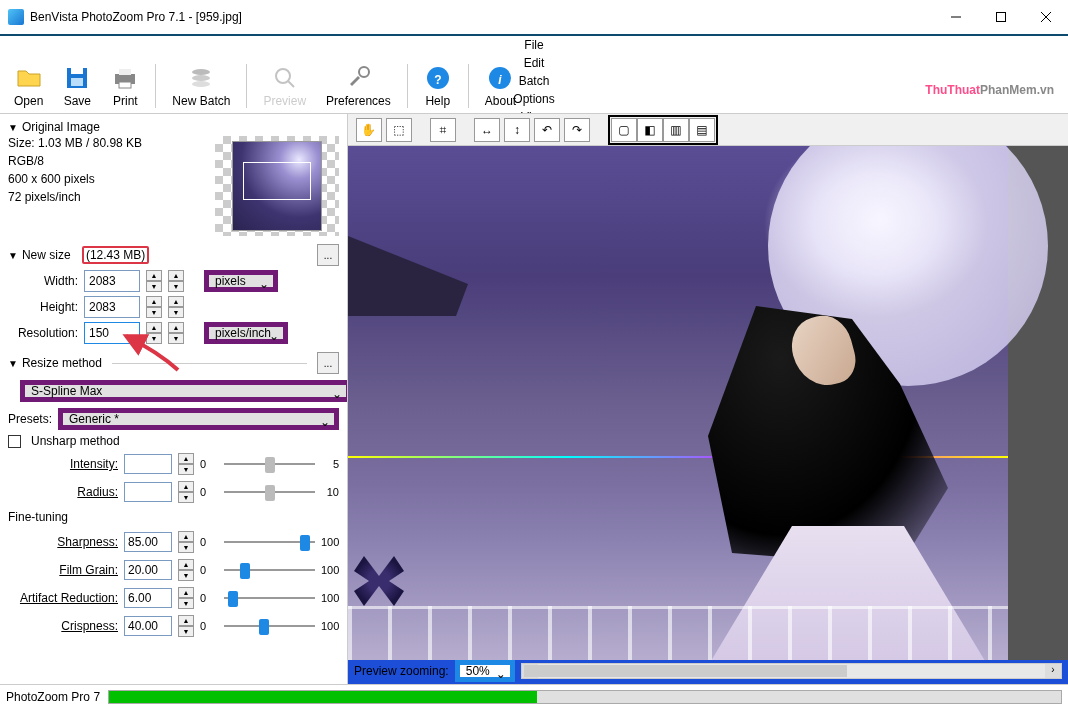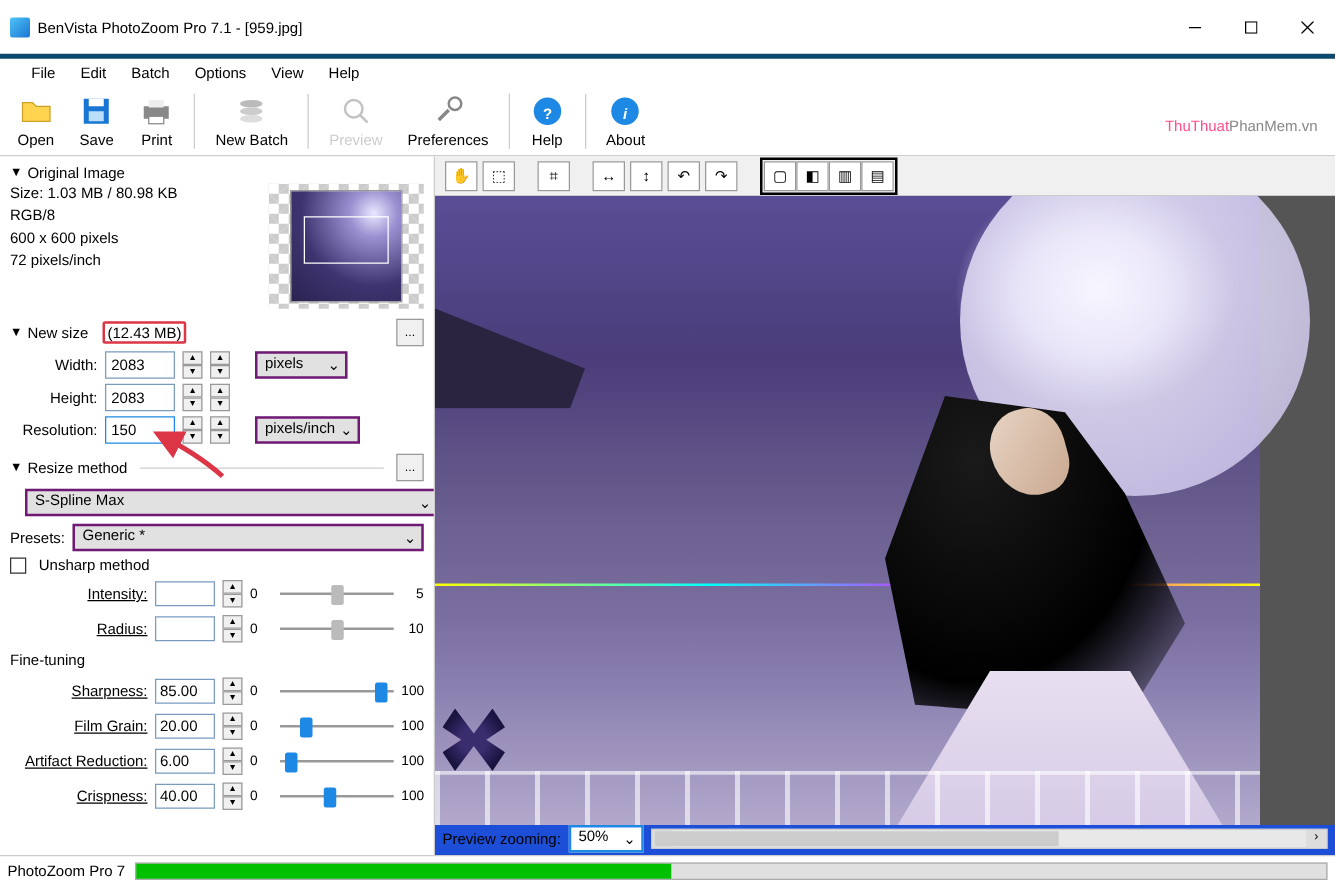--- a/index.html
+++ b/index.html
@@ -1,40 +1,40 @@
 <!DOCTYPE html>
 <html><head>
 <meta charset="utf-8">
 <style>
 * { box-sizing: border-box; margin: 0; padding: 0; font-family: "Segoe UI", Tahoma, sans-serif; font-size: 12px; }
 body { background: #fff; width: 1068px; height: 708px; overflow: hidden; display: flex; flex-direction: column; }
-.titlebar { height: 47px; background: #fff; display: flex; align-items: center; padding: 0 0 0 8px; border-bottom: 4px solid #0c4a6e; }
+.titlebar { height: 36px; background: #fff; display: flex; align-items: center; padding: 0 0 0 8px; border-bottom: 2px solid #0c4a6e; }
 .titlebar .appicon { width: 16px; height: 16px; margin-right: 6px; background: linear-gradient(135deg,#4fc3f7,#1976d2); border-radius: 2px; }
 .titlebar .title { flex: 1; color: #000; font-size: 12px; }
 .titlebar .winbtns { display: flex; }
 .titlebar .winbtn { width: 45px; height: 30px; display: flex; align-items: center; justify-content: center; cursor: pointer; }
-.menubar { height: 22px; display: flex; align-items: center; padding: 0 15px; gap: 0; }
+.menubar { height: 22px; display: flex; align-items: center; padding: 0 4px; gap: 0; flex-direction: column; }
 .menubar .mitem { padding: 2px 10px; cursor: pointer; }
 .toolbar { height: 56px; display: flex; align-items: center; padding: 2px 6px; gap: 4px; border-bottom: 1px solid #ccc; position: relative; }
 .toolbar .tbtn { display: flex; flex-direction: column; align-items: center; justify-content: center; padding: 2px 8px; cursor: pointer; }
 .toolbar .tbtn .ticon { width: 28px; height: 28px; margin-bottom: 2px; display:flex; align-items:center; justify-content:center; }
 .toolbar .sep { width: 1px; height: 44px; background: #ccc; margin: 0 4px; }
-.watermark { position: absolute; right: 14px; top: 16px; font-size: 22px; font-weight: 400; }
+.watermark { position: absolute; right: 14px; top: 16px; font-size: 22px; font-weight: 700; }
 .watermark .b { color: #ff4d8b; } .watermark .g { color: #888; }
 
 .content { flex: 1; display: flex; overflow: hidden; }
 .leftpanel { width: 348px; border-right: 1px solid #ccc; padding: 4px 8px; display: flex; flex-direction: column; overflow: hidden; }
 .section-head { display: flex; align-items: center; gap: 4px; font-size: 12px; padding: 2px 0; }
 .section-head .tri { font-size: 10px; }
 .field-row { display: flex; align-items: center; gap: 6px; padding: 2px 0; }
 .field-row .lbl { text-align: right; }
 .field-row input[type=text] { width: 56px; height: 22px; border: 1px solid #7a9ac0; padding: 0 4px; font-size: 12px; }
 .spin { display: flex; flex-direction: column; }
 .spin button { width: 16px; height: 11px; border: 1px solid #999; background: #f0f0f0; font-size: 7px; line-height: 7px; padding: 0; cursor: pointer; }
-.combo { height: 22px; border: 2px solid #701a75; background: #e1e1e1; display: flex; align-items: flex-start; padding: 0 18px 0 6px; position: relative; cursor: pointer; }
+.combo { height: 22px; border: 5px solid #701a75; background: #e1e1e1; display: flex; align-items: center; padding: 0 18px 0 6px; position: relative; cursor: pointer; }
 .combo:after { content: "⌄"; position: absolute; right: 4px; top: 2px; font-size: 12px; }
 .origrow { display: flex; gap: 24px; }
 .origtext { flex: 1; display:flex; flex-direction:column; gap:4px; font-size:12px; }
 .thumb { width: 124px; height: 100px; background-image: linear-gradient(45deg,#ccc 25%,transparent 25%),linear-gradient(-45deg,#ccc 25%,transparent 25%),linear-gradient(45deg,transparent 75%,#ccc 75%),linear-gradient(-45deg,transparent 75%,#ccc 75%); background-size:16px 16px; background-position:0 0,0 8px,8px -8px,-8px 0; position: relative; }
 .thumb-inner { position:absolute; inset:0; display:flex; align-items:center; justify-content:center; }
 .thumb-img { width:90px; height:90px; background: radial-gradient(circle at 75% 20%, #e8e8ff 0%, #9a8fd0 20%, #3e3470 60%, #2a2350 100%); border:1px solid #999; position:relative; }
 .thumb-crop { position:absolute; border:1px solid #fff; top:20px; left:10px; right:10px; bottom:30px; }
 .optbtn { width:22px; height:22px; border:1px solid #999; background:#f0f0f0; font-size:10px; cursor:pointer; }
 .hl { border: 2px solid #dc3545; padding: 0 2px; border-radius: 2px; }
 .arrow-overlay { position: relative; }

